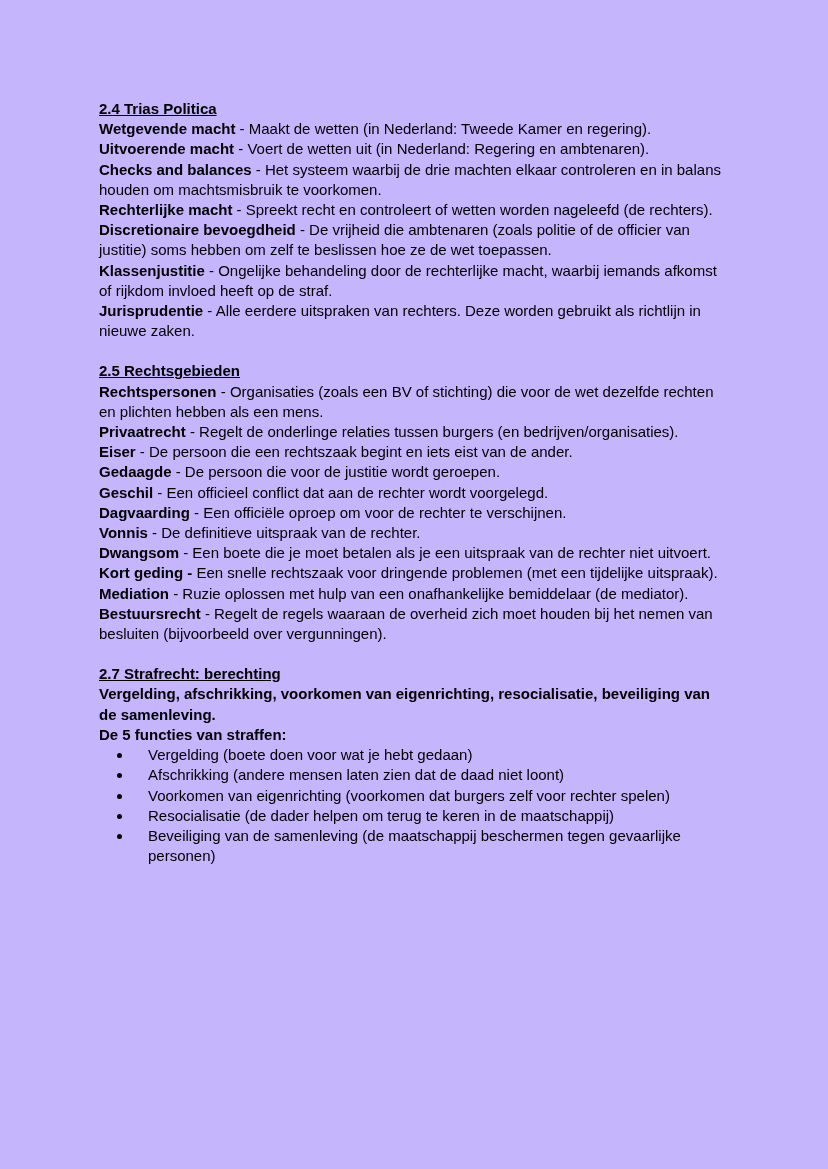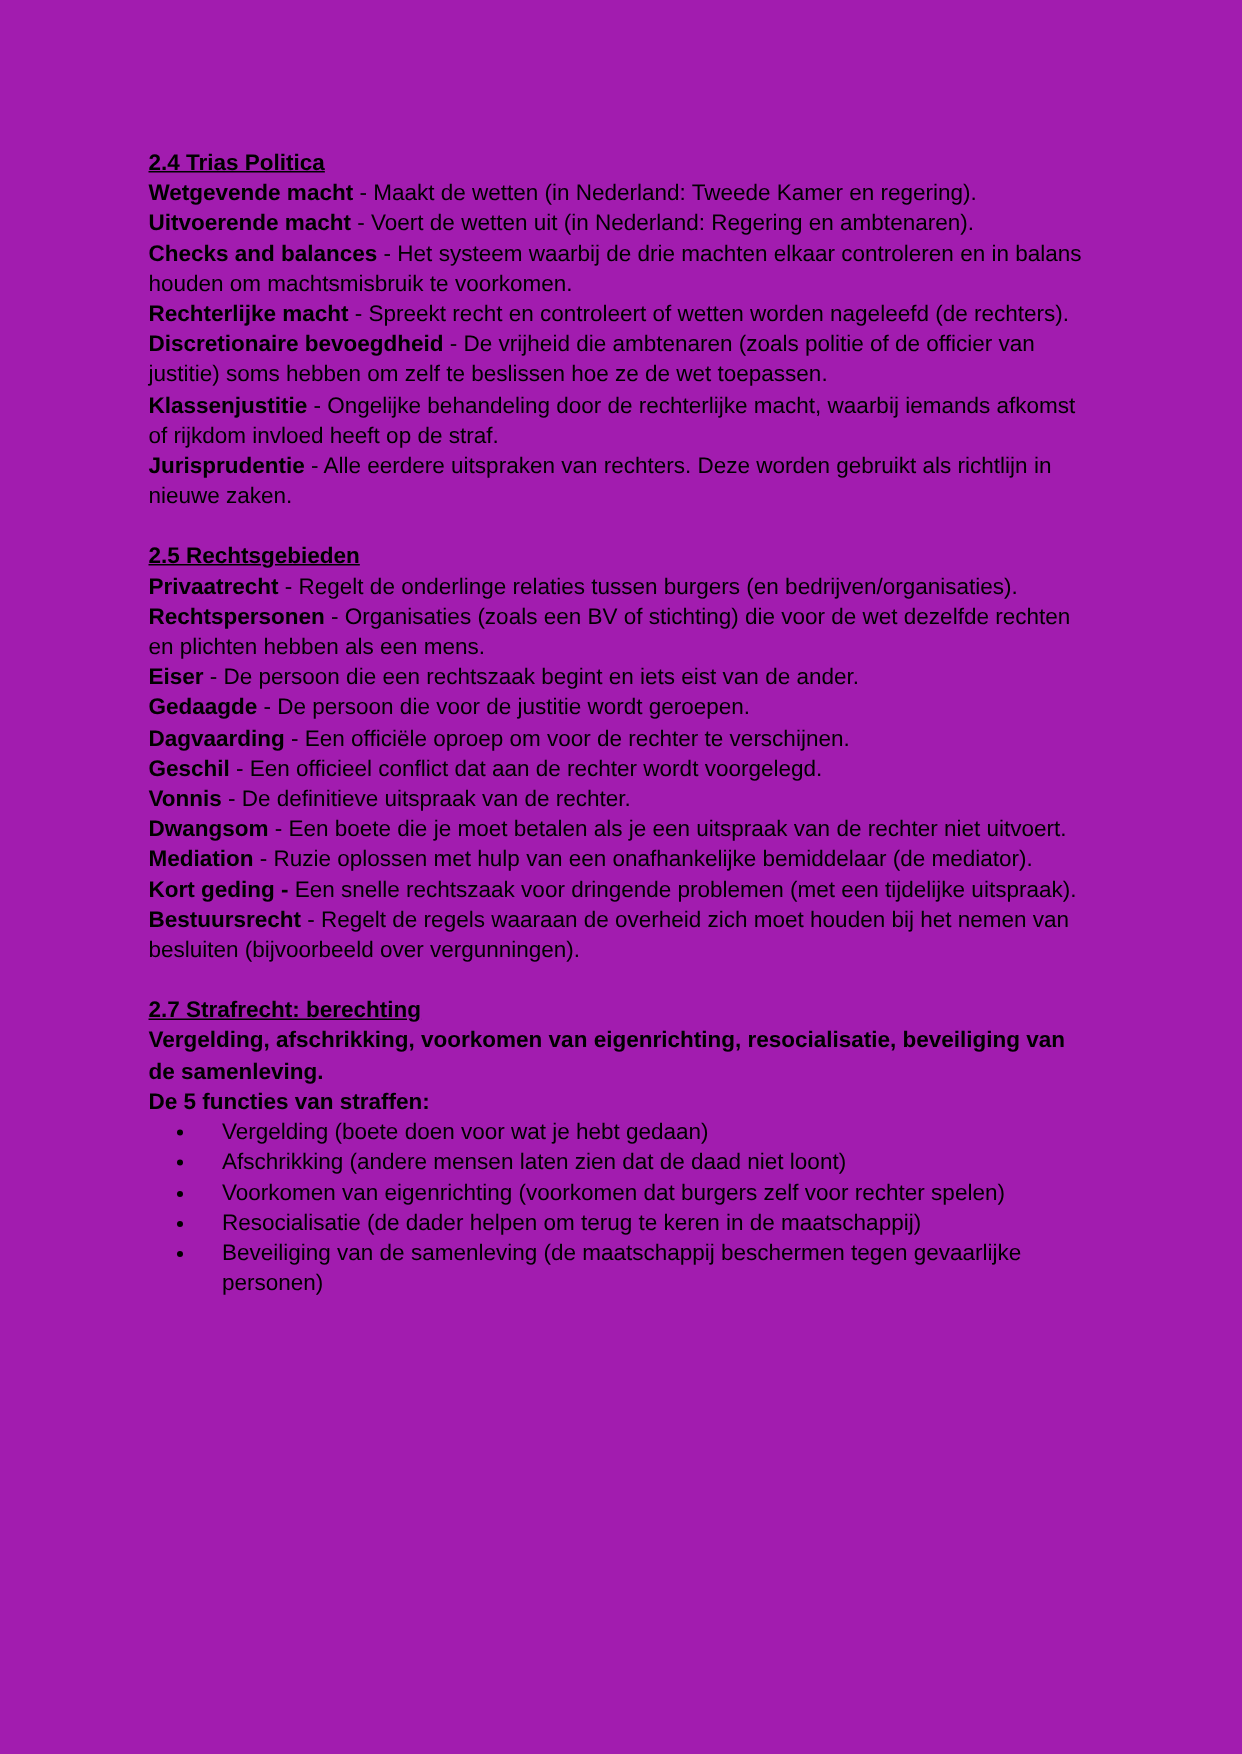--- a/index.html
+++ b/index.html
@@ -11,21 +11,21 @@
     height: 1169px;
     background: #ffffff;
     color: #000000;
     font-family: "Liberation Sans", sans-serif;
     overflow: hidden;
   }
   .page {
     position: relative;
     width: 828px;
     height: 1169px;
-    background: #a21caf;
+    background: #c4b5fd;
   }
   .content {
     position: absolute;
     left: 99px;
     top: 99px;
     width: 632px;
     font-size: 15px;
     line-height: 20.2px;
   }
   section {
@@ -69,30 +69,30 @@
       <p class="def"><b class="term">Uitvoerende macht</b><span> - Voert de wetten uit (in Nederland: Regering en ambtenaren).</span></p>
       <p class="def"><b class="term">Checks and balances</b><span> - Het systeem waarbij de drie machten elkaar controleren en in balans houden om machtsmisbruik te voorkomen.</span></p>
       <p class="def"><b class="term">Rechterlijke macht</b><span> - Spreekt recht en controleert of wetten worden nageleefd (de rechters).</span></p>
       <p class="def"><b class="term">Discretionaire bevoegdheid</b><span> - De vrijheid die ambtenaren (zoals politie of de officier van justitie) soms hebben om zelf te beslissen hoe ze de wet toepassen.</span></p>
       <p class="def"><b class="term">Klassenjustitie</b><span> - Ongelijke behandeling door de rechterlijke macht, waarbij iemands afkomst of rijkdom invloed heeft op de straf.</span></p>
       <p class="def"><b class="term">Jurisprudentie</b><span> - Alle eerdere uitspraken van rechters. Deze worden gebruikt als richtlijn in nieuwe zaken.</span></p>
     </section>
 
     <section>
       <h2 class="heading">2.5 Rechtsgebieden</h2>
+      <p class="def"><b class="term">Rechtspersonen</b><span> - Organisaties (zoals een BV of stichting) die voor de wet dezelfde rechten en plichten hebben als een mens.</span></p>
       <p class="def"><b class="term">Privaatrecht</b><span> - Regelt de onderlinge relaties tussen burgers (en bedrijven/organisaties).</span></p>
-      <p class="def"><b class="term">Rechtspersonen</b><span> - Organisaties (zoals een BV of stichting) die voor de wet dezelfde rechten en plichten hebben als een mens.</span></p>
       <p class="def"><b class="term">Eiser</b><span> - De persoon die een rechtszaak begint en iets eist van de ander.</span></p>
       <p class="def"><b class="term">Gedaagde</b><span> - De persoon die voor de justitie wordt geroepen.</span></p>
+      <p class="def"><b class="term">Geschil </b><span> - Een officieel conflict dat aan de rechter wordt voorgelegd.</span></p>
       <p class="def"><b class="term">Dagvaarding</b><span> - Een officiële oproep om voor de rechter te verschijnen.</span></p>
-      <p class="def"><b class="term">Geschil </b><span> - Een officieel conflict dat aan de rechter wordt voorgelegd.</span></p>
       <p class="def"><b class="term">Vonnis</b><span> - De definitieve uitspraak van de rechter.</span></p>
       <p class="def"><b class="term">Dwangsom</b><span> - Een boete die je moet betalen als je een uitspraak van de rechter niet uitvoert.</span></p>
+      <p class="def"><b class="term">Kort geding -</b><span> Een snelle rechtszaak voor dringende problemen (met een tijdelijke uitspraak).</span></p>
       <p class="def"><b class="term">Mediation</b><span> - Ruzie oplossen met hulp van een onafhankelijke bemiddelaar (de mediator).</span></p>
-      <p class="def"><b class="term">Kort geding -</b><span> Een snelle rechtszaak voor dringende problemen (met een tijdelijke uitspraak).</span></p>
       <p class="def"><b class="term">Bestuursrecht </b><span> - Regelt de regels waaraan de overheid zich moet houden bij het nemen van besluiten (bijvoorbeeld over vergunningen).</span></p>
     </section>
 
     <section>
       <h2 class="heading">2.7 Strafrecht: berechting</h2>
       <p class="bold-line">Vergelding, afschrikking, voorkomen van eigenrichting, resocialisatie, beveiliging van de samenleving.</p>
       <p class="bold-line">De 5 functies van straffen:</p>
       <ul class="bullets">
         <li>Vergelding (boete doen voor wat je hebt gedaan)</li>
         <li>Afschrikking (andere mensen laten zien dat de daad niet loont)</li>

